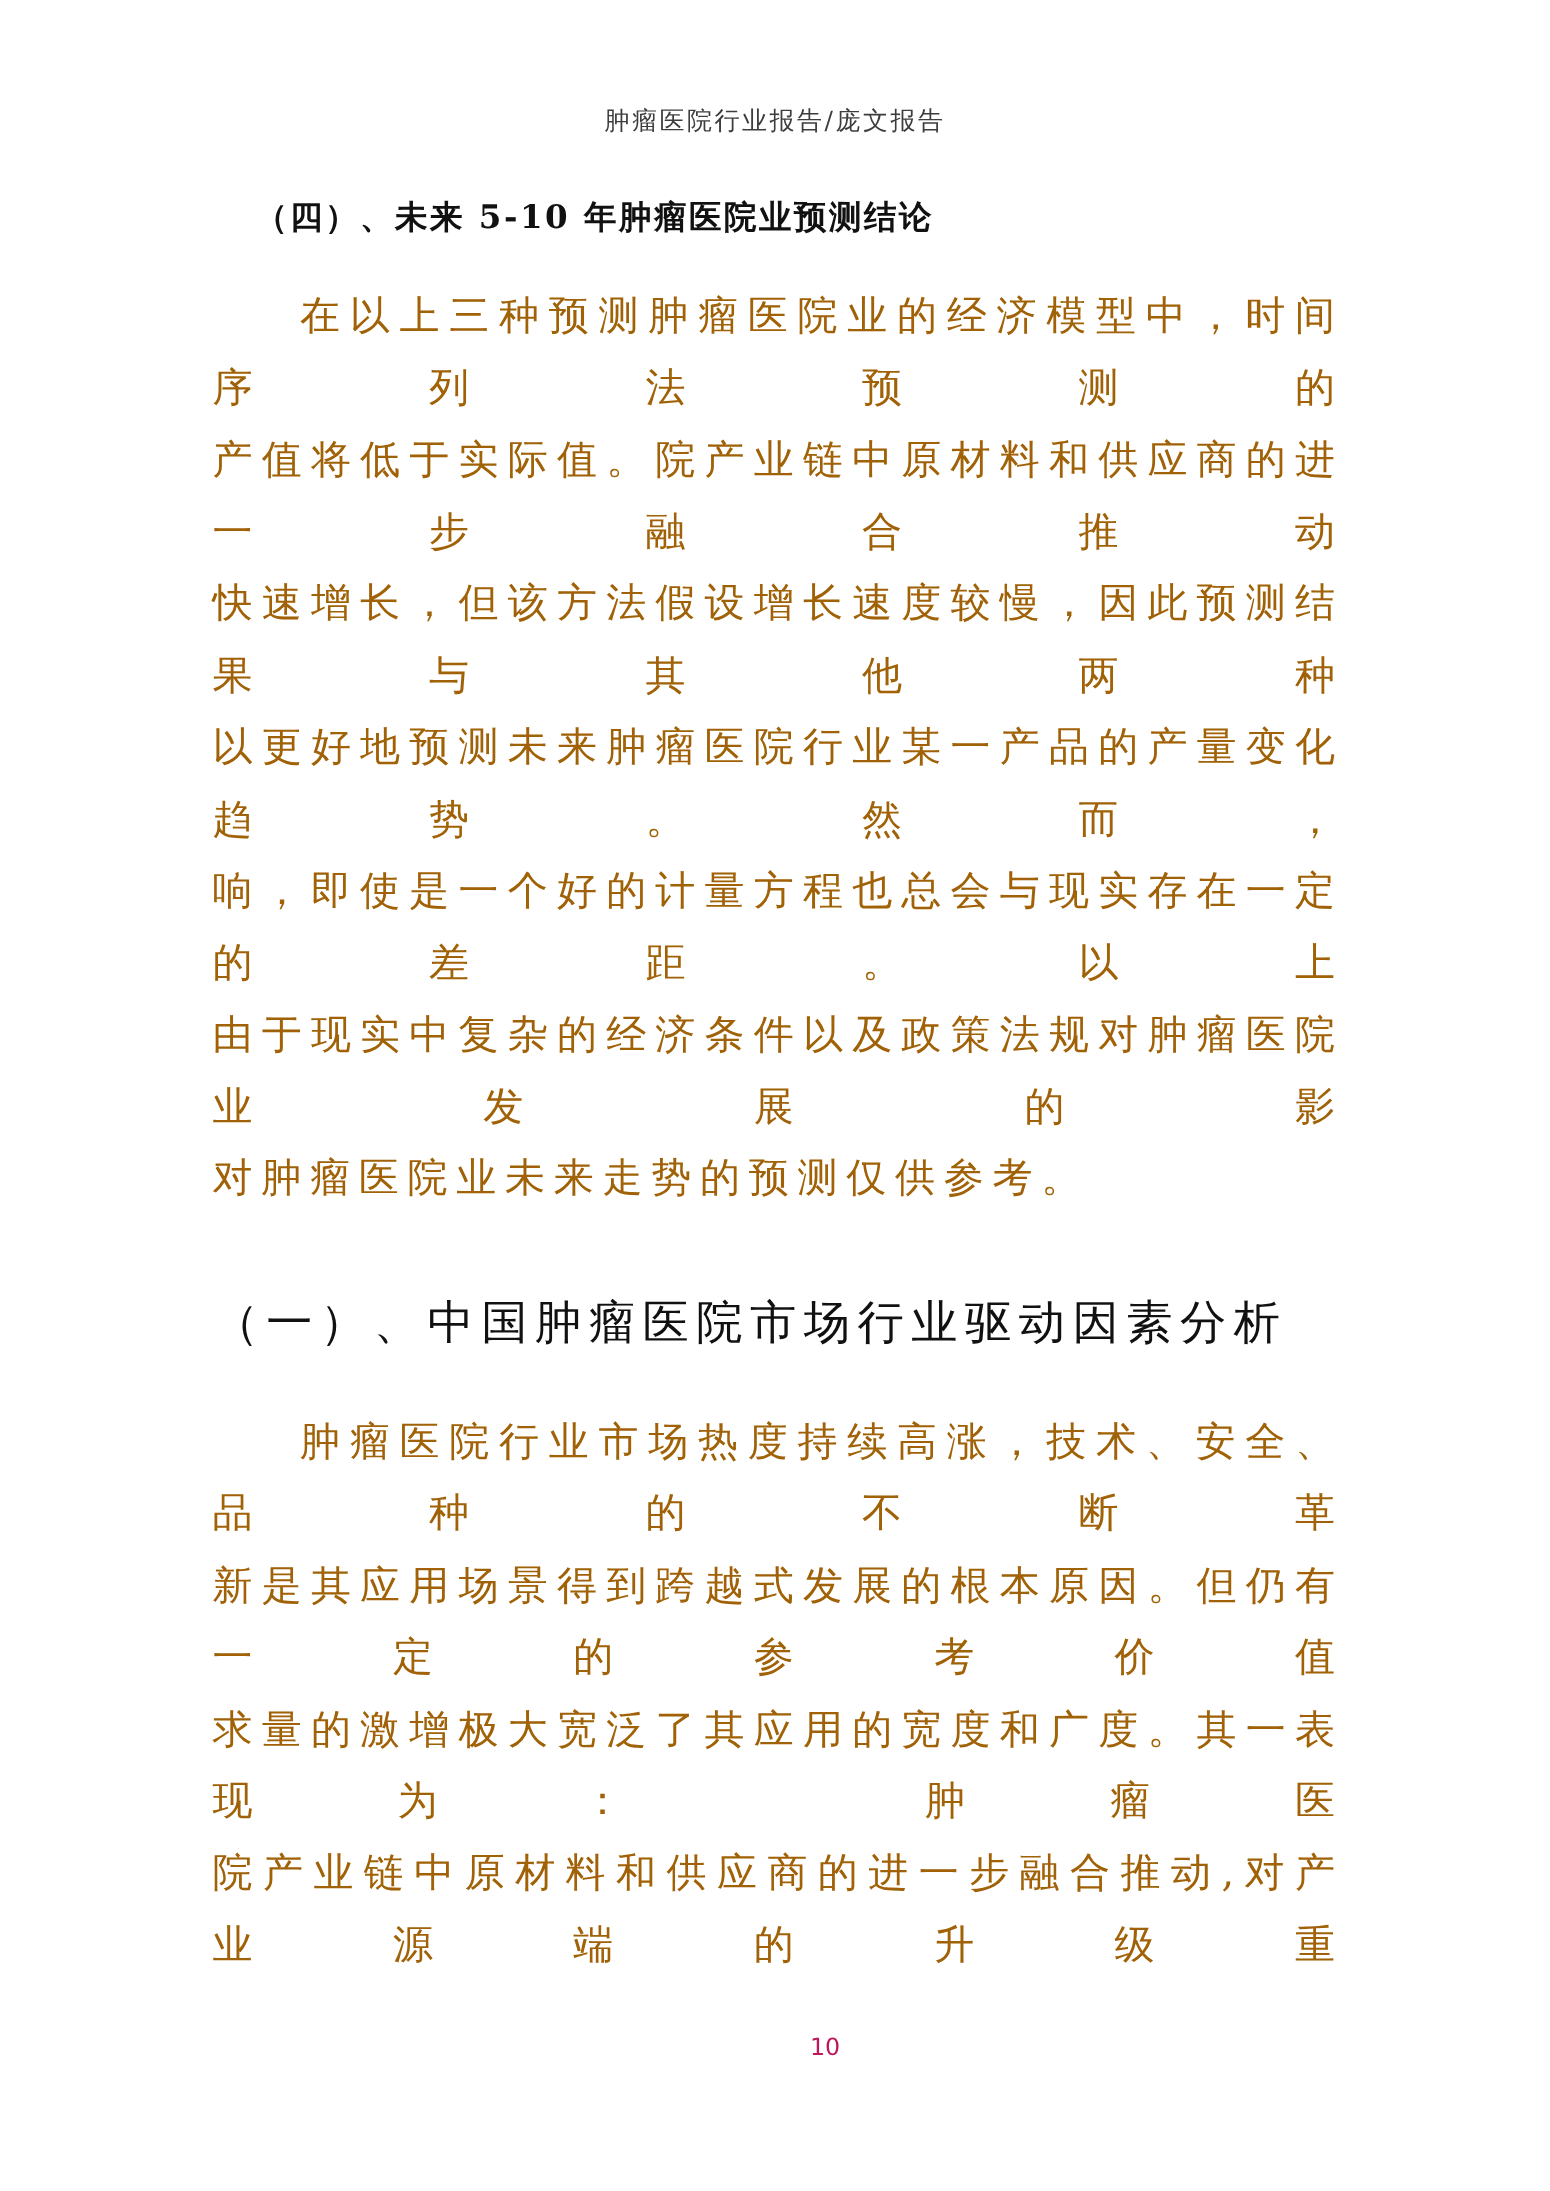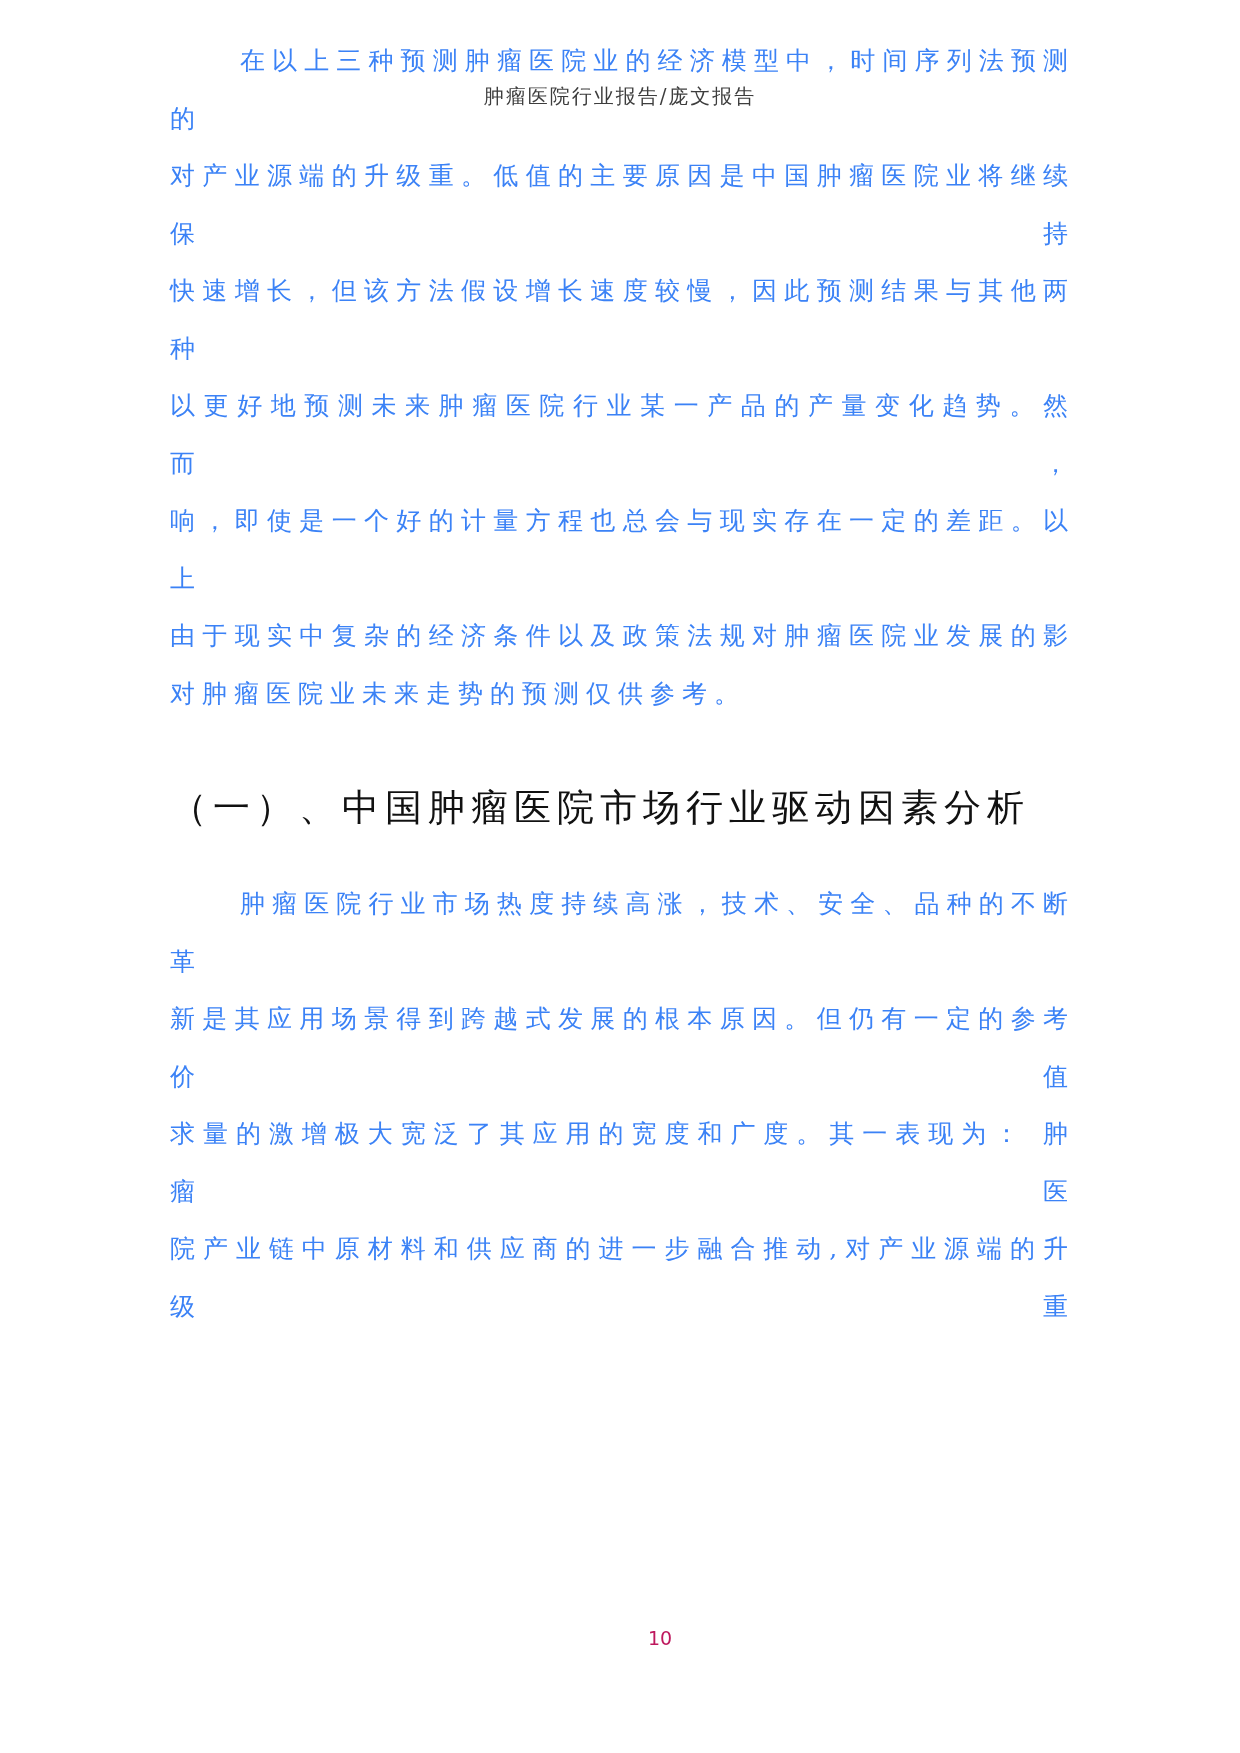--- a/index.html
+++ b/index.html
@@ -41,28 +41,28 @@
     letter-spacing: 2px;
     text-indent: 34px;
     color: #111111;
   }
   .para {
     margin: 0;
   }
   .para-1 { margin-top: 32px; }
   .para-2 { margin-top: 45px; }
   .line {
-    font-size: 25px;
+    font-size: 32px;
     line-height: 57.5px;
     letter-spacing: 7px;
     text-align: justify;
     text-align-last: justify;
     text-justify: inter-character;
     white-space: normal;
-    color: #3b82f6;
+    color: #a16207;
   }
   .line.first { text-indent: 70px; }
   .line.last {
     text-align: right;
     text-align-last: left;
   }
   .h-chapter {
     margin: 135px 0 0 0;
     font-size: 26px;
     font-weight: 700;
@@ -94,24 +94,25 @@
 </style>
 </head>
 <body>
 
 <div class="page">
 
   <div class="running-header">肿瘤医院行业报告/庞文报告</div>
 
   <div class="content">
 
+    <h3 class="h-forecast">（四）、未来 5-10 年肿瘤医院业预测结论</h3>
 
     <div class="para para-1">
       <div class="line first">在以上三种预测肿瘤医院业的经济模型中，时间序列法预测的</div>
-      <div class="line">对产业源端的升级重。低值的主要原因是中国肿瘤医院业将继续保持</div>
+      <div class="line">产值将低于实际值。院产业链中原材料和供应商的进一步融合推动</div>
       <div class="line">快速增长，但该方法假设增长速度较慢，因此预测结果与其他两种</div>
       <div class="line">以更好地预测未来肿瘤医院行业某一产品的产量变化趋势。然而，</div>
       <div class="line">响，即使是一个好的计量方程也总会与现实存在一定的差距。以上</div>
       <div class="line">由于现实中复杂的经济条件以及政策法规对肿瘤医院业发展的影</div>
       <div class="line last">对肿瘤医院业未来走势的预测仅供参考。</div>
     </div>
 
 
     <h2 class="h-driver">（一）、中国肿瘤医院市场行业驱动因素分析</h2>
 

